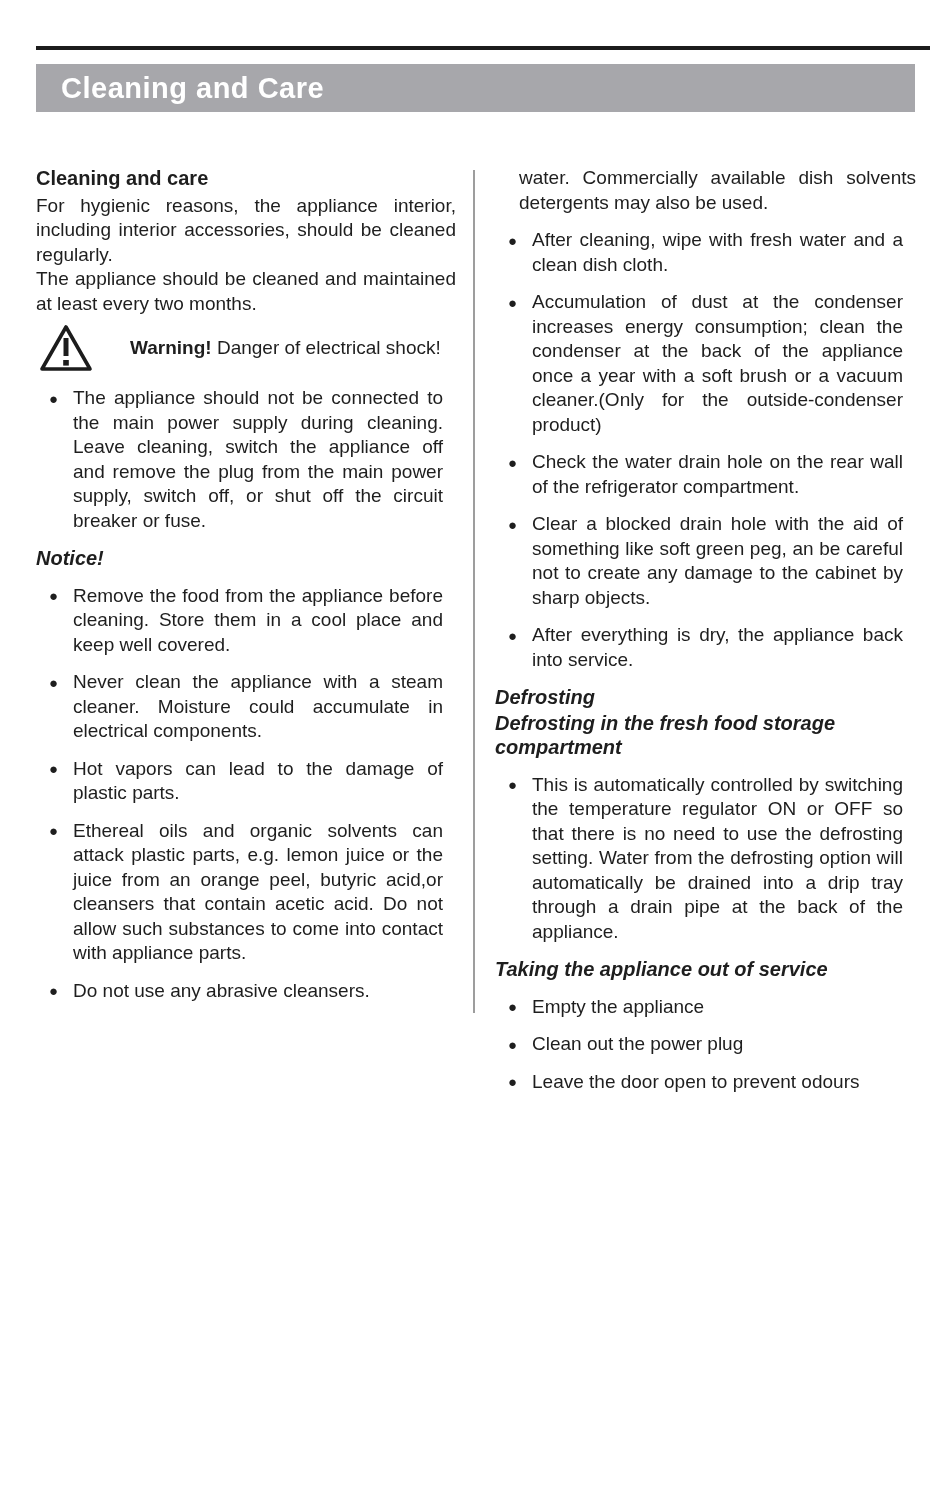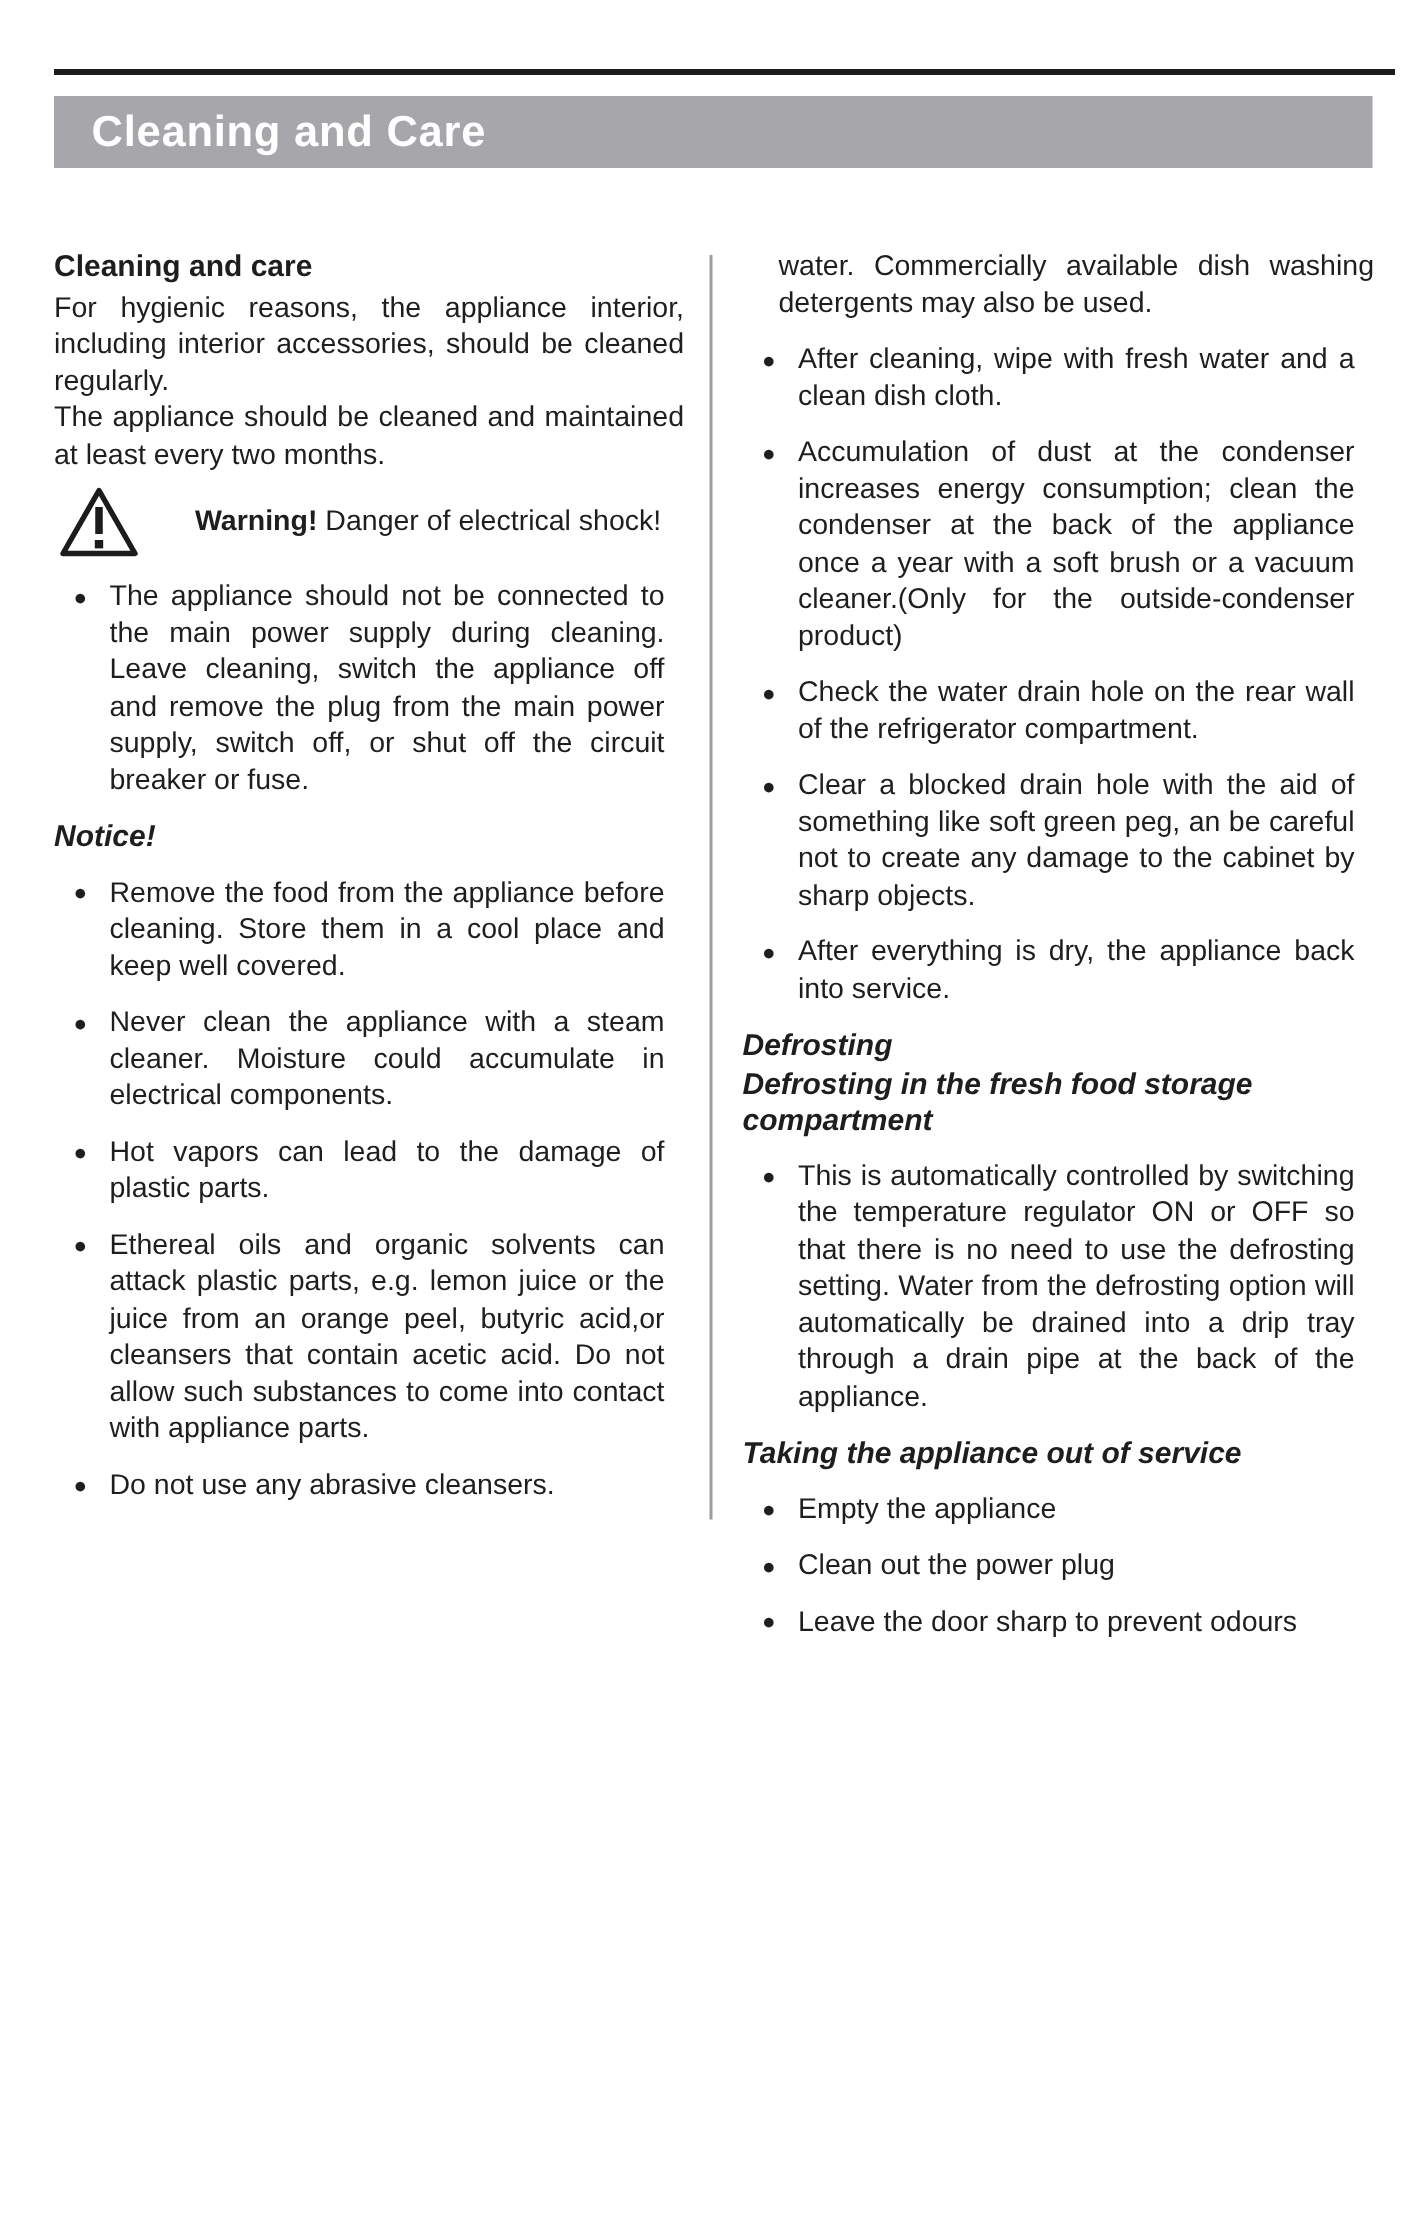--- a/index.html
+++ b/index.html
@@ -95,31 +95,31 @@
   <div class="sec-heading tight">Notice!</div>
 
   <div class="bullet">Remove the food from the appliance before cleaning. Store them in a cool place and keep well covered.</div>
   <div class="bullet">Never clean the appliance with a steam cleaner. Moisture could accumulate in electrical components.</div>
   <div class="bullet">Hot vapors can lead to the damage of plastic parts.</div>
   <div class="bullet">Ethereal oils and organic solvents can attack plastic parts, e.g. lemon juice or the juice from an orange peel, butyric acid,or cleansers that contain acetic acid. Do not allow such substances to come into contact with appliance parts.</div>
   <div class="bullet">Do not use any abrasive cleansers.</div>
 </div>
 
 <div class="col col-right">
-  <div class="bullet-cont">water. Commercially available dish washing detergents may also be used.</div>
+  <div class="bullet-cont">water. Commercially available dish solvents detergents may also be used.</div>
 
   <div class="bullet">After cleaning, wipe with fresh water and a clean dish cloth.</div>
   <div class="bullet">Accumulation of dust at the condenser increases energy consumption; clean the condenser at the back of the appliance once a year with a soft brush or a vacuum cleaner.(Only for the outside-condenser product)</div>
   <div class="bullet">Check the water drain hole on the rear wall of the refrigerator compartment.</div>
   <div class="bullet">Clear a blocked drain hole with the aid of something like soft green peg, an be careful not to create any damage to the cabinet by sharp objects.</div>
   <div class="bullet">After everything is dry, the appliance back into service.</div>
 
   <div class="sec-heading tight">Defrosting</div>
   <div class="sec-heading tight">Defrosting in the fresh food storage compartment</div>
 
   <div class="bullet">This is automatically controlled by switching the temperature regulator ON or OFF so that there is no need to use the defrosting setting. Water from the defrosting option will automatically be drained into a drip tray through a drain pipe at the back of the appliance.</div>
 
   <div class="sec-heading tight">Taking the appliance out of service</div>
 
   <div class="bullet">Empty the appliance</div>
   <div class="bullet">Clean out the power plug</div>
-  <div class="bullet">Leave the door sharp to prevent odours</div>
+  <div class="bullet">Leave the door open to prevent odours</div>
 </div>
 
 </body></html>

